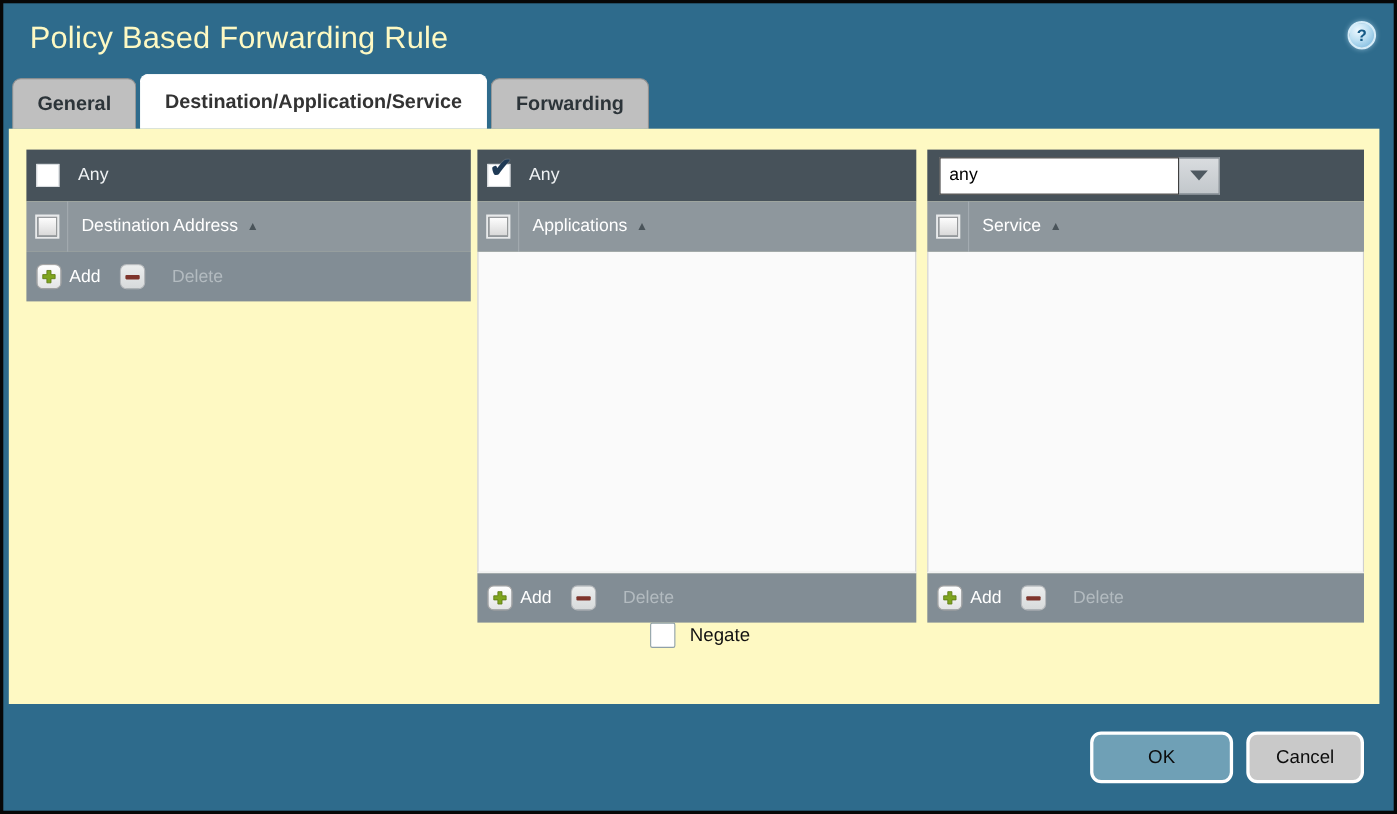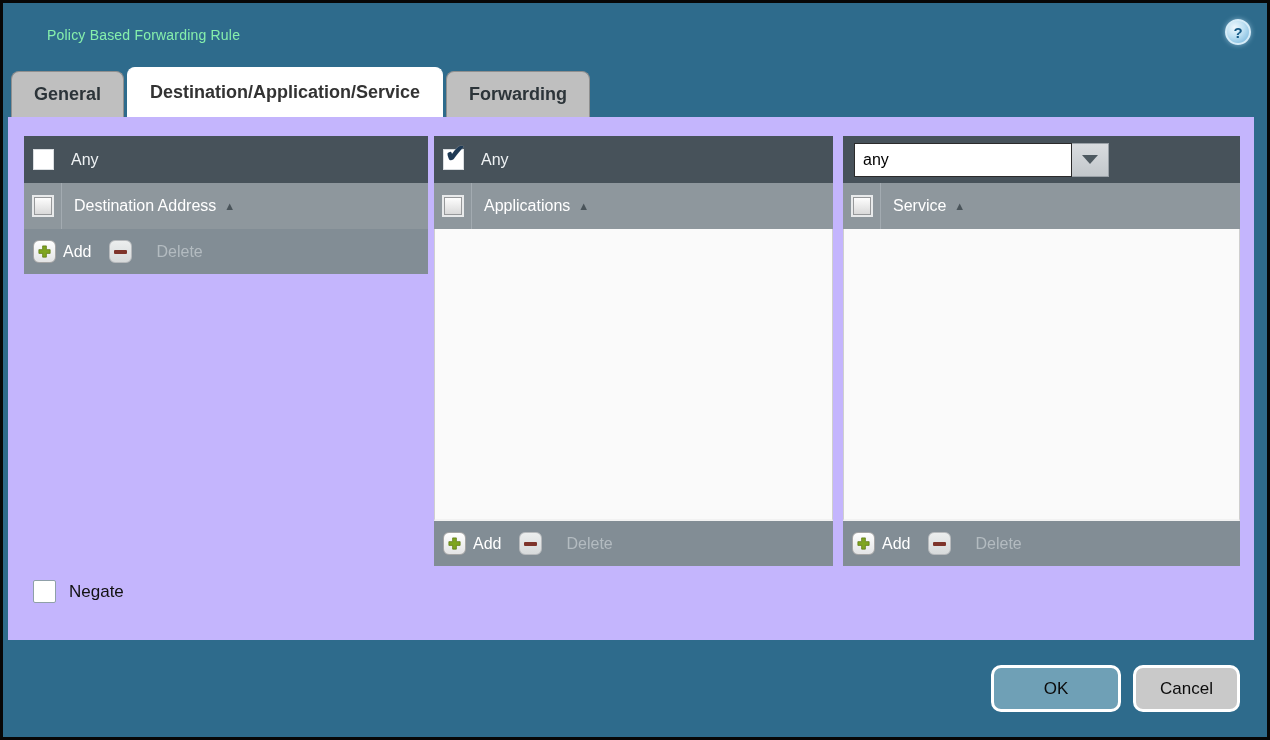--- a/index.html
+++ b/index.html
@@ -10,21 +10,21 @@
   }
   .dialog {
     width:1270px; height:740px;
     border:3px solid #070707;
     background:#2e6b8c;
     position:relative;
     overflow:hidden;
   }
   
   .titlebar { height:64px; position:relative; display:flex; align-items:center; padding-left:24px; }
-  .title { color:#86efac; font-size:14px; letter-spacing:.2px;margin-left:20px; }
+  .title { color:#fef9c3; font-size:28px; letter-spacing:.2px; }
   .help-icon {
     position:absolute; right:16px; top:16px;
     width:26px; height:26px; border-radius:50%;
     background:radial-gradient(circle at 35% 30%, #eef8fe 0%, #bcdff2 45%, #6cb0da 100%);
     border:2px solid #d6ecf8;
     box-shadow:0 0 5px rgba(200,235,255,.55);
     color:#155a86; font-size:15px; font-weight:bold;
     display:flex; align-items:center; justify-content:center;
     cursor:pointer;
   }
@@ -40,21 +40,21 @@
     font-size:18px; color:#2c3439;
     cursor:pointer; white-space:nowrap;font-weight:bold;
   }
   .tab.active {
     background:#fff; border-color:#fff;
     height:50px; font-size:18px; color:#333;
   }
   
   .content {
     position:absolute; left:5px; right:13px; top:114px; height:523px;
-    background:#c4b5fd;
+    background:#fef9c3;
     padding:19px 14px 0 16px;
   }
   .columns { display:flex; }
   .col { display:flex; flex-direction:column; height:430px; }
   .col-destination { width:404px; margin-right:6px; }
   .col-applications { width:399px; margin-right:10px; }
   .col-service { width:397px; }
   
   .col-topbar {
     height:47px; background:#47525a; flex:0 0 auto;
@@ -146,21 +146,21 @@
     background:linear-gradient(#d9dcdf,#c2c7cb);
     border:1px solid #9aa1a7; border-left:none;
     display:flex; align-items:center; justify-content:center; cursor:pointer;
   }
   .dropdown-arrow {
     width:0; height:0;
     border-left:8px solid transparent; border-right:8px solid transparent;
     border-top:9px solid #4e5960;
   }
   
-  .negate-row { display:flex; align-items:center; margin-top:14px; padding-left:9px; }
+  .negate-row { display:flex; align-items:center; padding-left:9px;justify-content:center; }
   .negate-label { font-size:17px; color:#111; margin-left:13px; }
   
   .dialog-footer { position:absolute; left:0; right:0; bottom:0; height:100px; }
   .footer-buttons { position:absolute; top:28px; right:27px; display:flex; gap:12px; }
   .btn {
     height:47px; border-radius:10px; border:3px solid #fff;
     font-family:"Liberation Sans", sans-serif;
     font-size:17px; color:#0c0c0c; cursor:pointer;
     display:flex; align-items:center; justify-content:center;
   }

